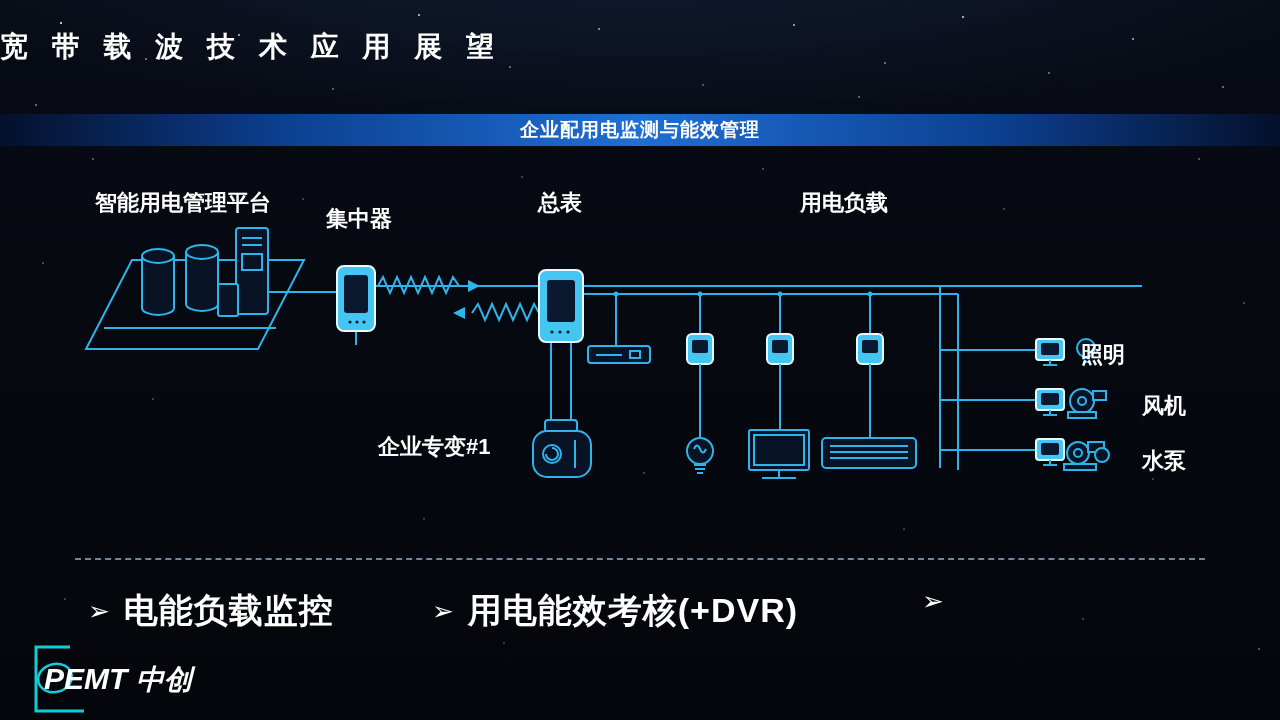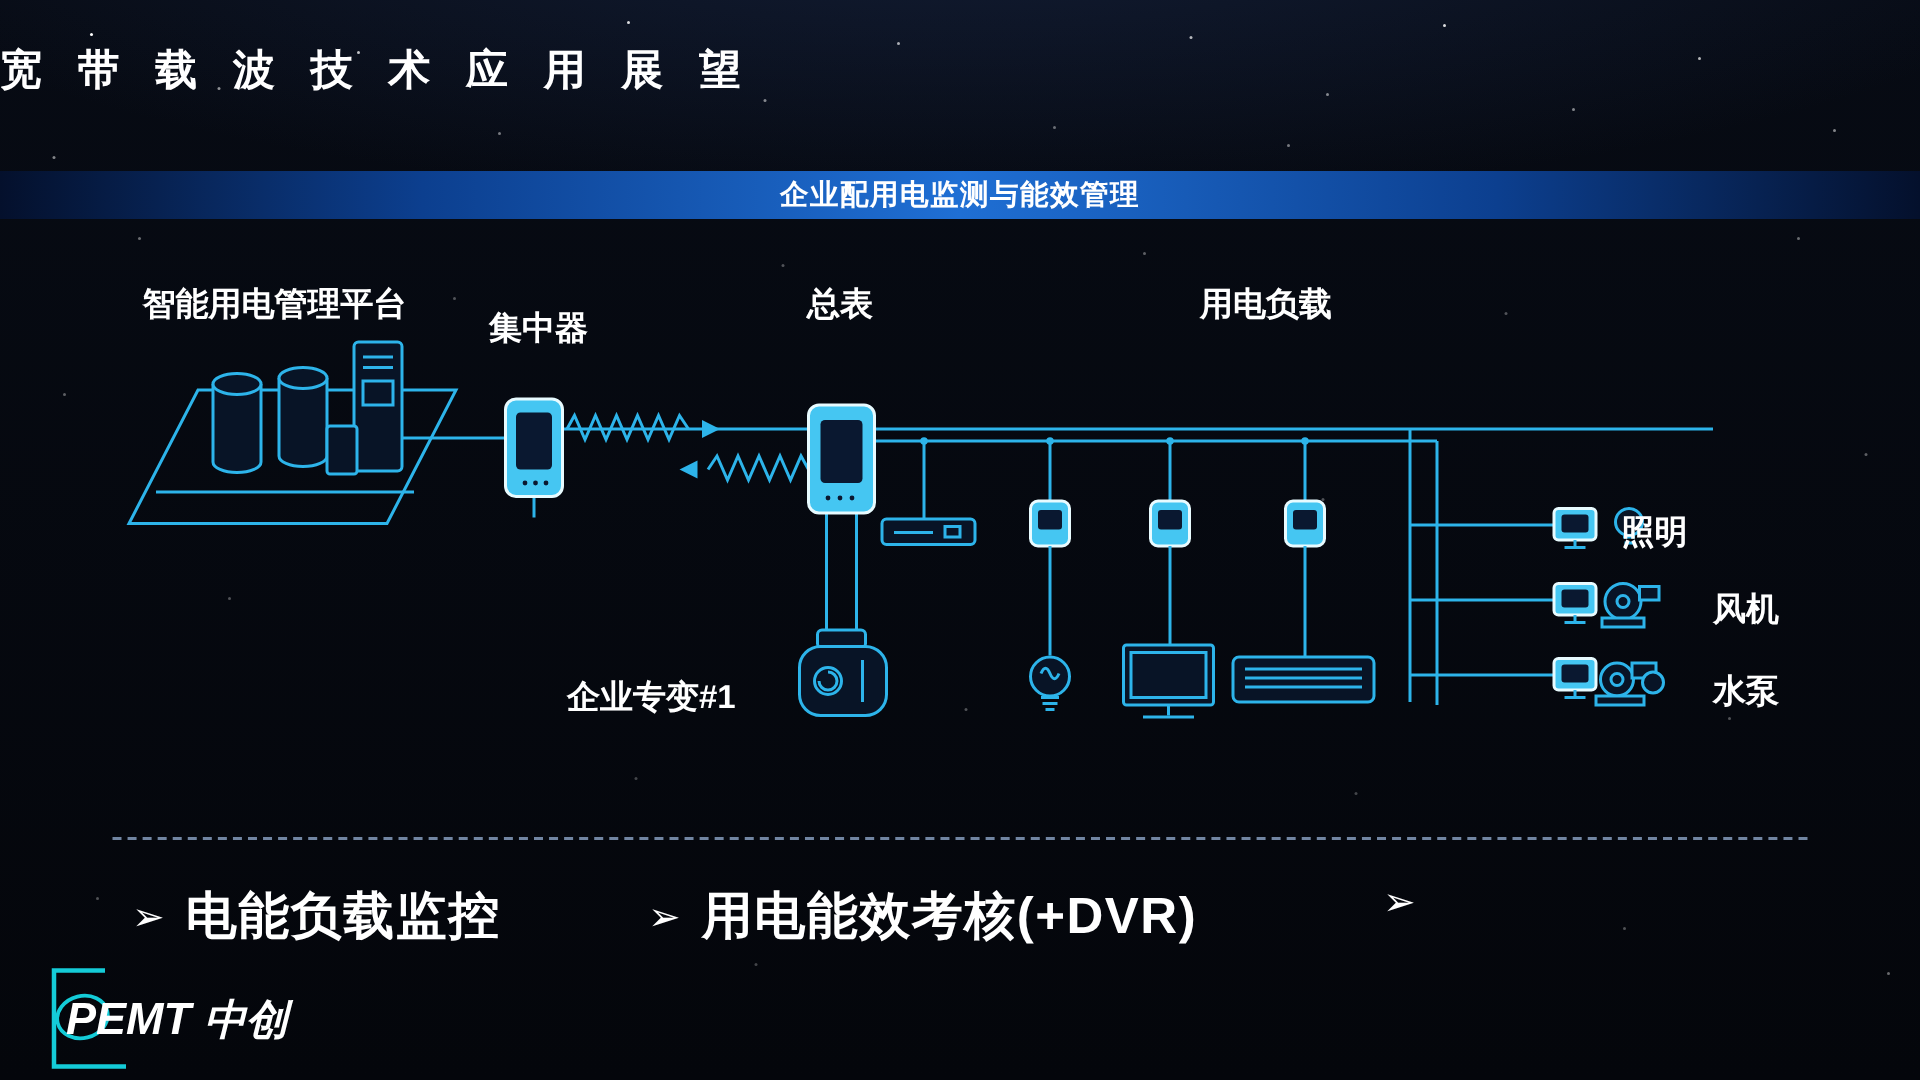--- a/index.html
+++ b/index.html
@@ -227,21 +227,21 @@
         <rect x="1064" y="464" width="32" height="6" fill="#081426"></rect>
       </g>
 
     </g>
   </svg>
 
   <div class="dlabel" style="left:95px;top:188px">智能用电管理平台</div>
   <div class="dlabel" style="left:326px;top:204px">集中器</div>
   <div class="dlabel" style="left:538px;top:188px">总表</div>
   <div class="dlabel" style="left:800px;top:188px">用电负载</div>
-  <div class="dlabel" style="left:378px;top:450px">企业专变#1</div>
+  <div class="dlabel" style="left:378px;top:432px">企业专变#1</div>
   <div class="dlabel" style="left:1081px;top:340px">照明</div>
   <div class="dlabel" style="left:1142px;top:391px">风机</div>
   <div class="dlabel" style="left:1142px;top:446px">水泵</div>
 
   <div class="separator"></div>
 
   <div class="bullet" style="left:88px">
     <span class="marker">➢</span>
     <span class="blabel">电能负载监控</span>
   </div>

